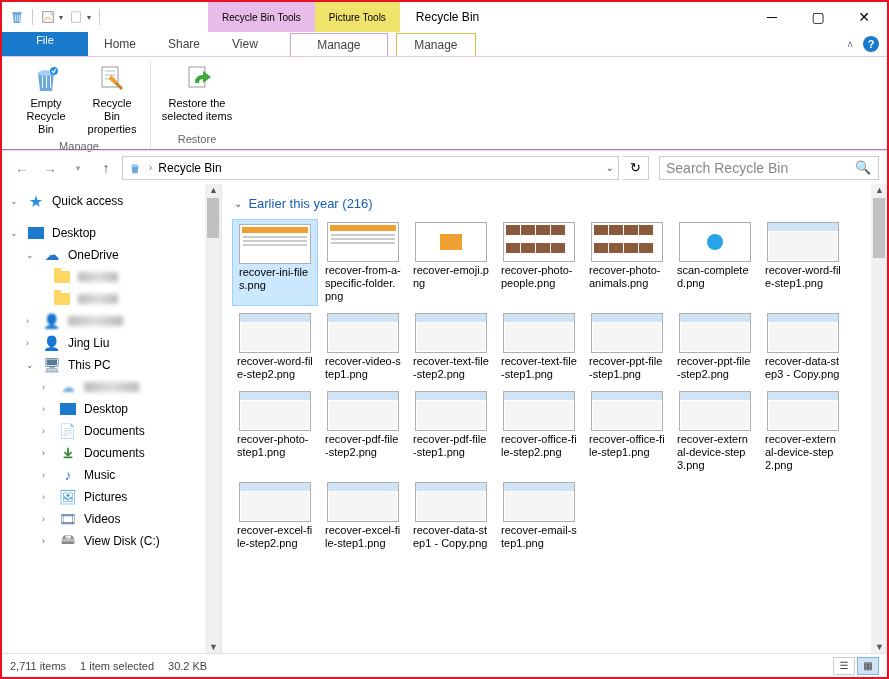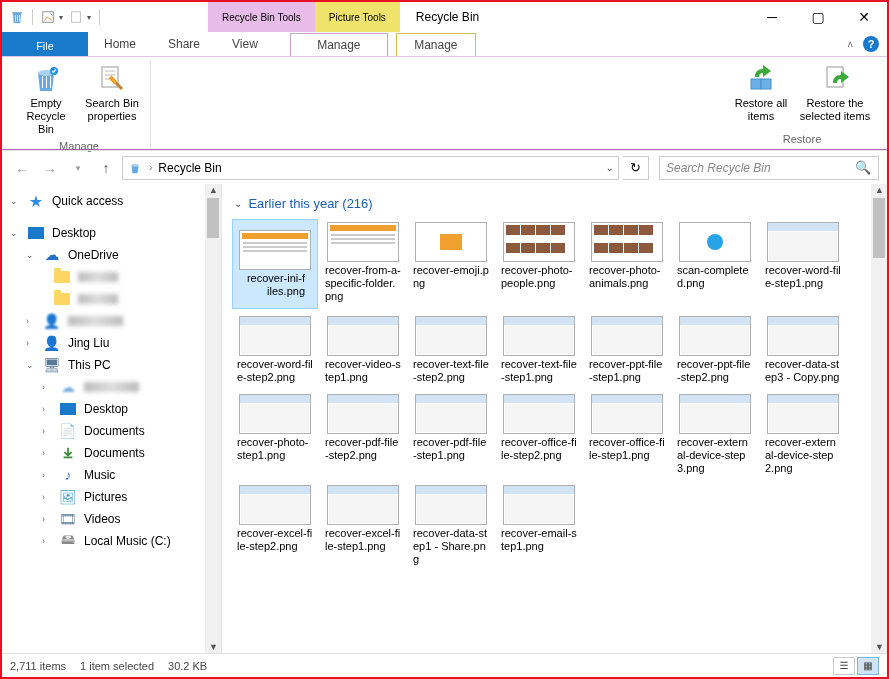--- a/index.html
+++ b/index.html
@@ -16,50 +16,50 @@
 .ctx-tab { padding: 4px 14px 2px; font-size: 10px; border-bottom: 2px solid transparent; display: flex; align-items: center; }
 .ctx-tab.pink { background: #e8bce8; }
 .ctx-tab.yellow { background: #f0e36c; }
 .title-text { flex: 1; display: flex; align-items: center; padding-left: 16px; font-size: 12px; }
 .winbtns { display: flex; }
 .winbtn { width: 46px; display: flex; align-items: center; justify-content: center; font-size: 14px; color: #000; }
 
 
 .tabrow { height: 24px; display: flex; align-items: stretch; background: #fff; }
 .tab { padding: 4px 16px; font-size: 12px; color: #444; cursor: pointer; display: flex; align-items: center; }
-.tab.file { background: #1979ca; color: #fff; padding: 8px 20px; }
+.tab.file { background: #1979ca; color: #fff; padding: 2px 20px; }
 .tab.ctx { border: 1px solid #c9a5cb; border-bottom: none; margin-top: 1px; position: relative; }
 .tab.ctx.pink { border-color: #c9a5cb; }
 .tab.ctx.yellow { border-color: #d0c24a; }
 .tabrow-right { margin-left: auto; display: flex; align-items: center; padding-right: 8px; gap: 10px; }
 .chev-up { font-size: 10px; color: #666; }
 .help-circle { width: 16px; height: 16px; border-radius: 50%; background: #1979ca; color: #fff; font-size: 11px; display: flex; align-items: center; justify-content: center; font-weight: bold; }
 .ribbon-border { border-bottom: 1px solid #ba6eb9; border-top: 1px solid #e6c6e6; }
 
 
-.ribbon { background: #fff; display: flex; padding: 4px 6px 0; height: 94px; justify-content: space-between; }
+.ribbon { background: #fff; display: flex; padding: 4px 6px 0; height: 94px; }
 .rgroup { display: flex; flex-direction: column; align-items: center; padding: 0 6px; border-right: 1px solid #e1e1e1; }
 .rgroup:last-child { border-right: none; }
 .rgroup-items { display: flex; gap: 2px; flex: 1; }
 .ritem { display: flex; flex-direction: column; align-items: center; justify-content: flex-start; width: 64px; padding: 2px 4px; text-align: center; font-size: 11px; line-height: 13px; cursor: pointer; }
 .ritem .ricon { width: 32px; height: 32px; margin-bottom: 2px; display: flex; align-items: center; justify-content: center; }
 .rgroup-label { font-size: 11px; color: #666; padding: 2px 0 4px; }
 
 
 .navbar { height: 34px; display: flex; align-items: center; padding: 4px 8px; gap: 4px; border-top: 1px solid #e1e1e1; }
 .navbtn { width: 24px; height: 24px; display: flex; align-items: center; justify-content: center; color: #999; font-size: 14px; }
 .navbtn.enabled { color: #555; }
 .addr { flex: 1; height: 24px; border: 1px solid #ccc; display: flex; align-items: center; padding: 0 4px; gap: 6px; }
 .addr-icon { width: 16px; height: 16px; display: flex; align-items: center; justify-content: center; }
 .addr-sep { color: #777; font-size: 10px; }
 .addr-spacer { flex: 1; }
 .addr-drop { color: #555; font-size: 10px; }
 .refresh { width: 26px; height: 24px; border: 1px solid #ccc; border-left: none; display: flex; align-items: center; justify-content: center; font-size: 13px; }
 .search { width: 220px; height: 24px; border: 1px solid #ccc; margin-left: 6px; display: flex; align-items: center; padding: 0 6px; color: #888; }
-.search-text { flex: 1; font-style: italic; font-size: 12px; }
+.search-text { flex: 1; font-size: 14px; }
 .search-icon { font-size: 13px; }
 
 
 .body { flex: 1; display: flex; overflow: hidden; }
 .sidebar { width: 220px; border-right: 1px solid #e5e5e5; overflow-y: auto; padding: 6px 0; position: relative; }
 .sb-scroll { position: absolute; right: 0; top: 0; width: 16px; height: 100%; background: #f0f0f0; }
 .sb-scroll::before { content: ""; position: absolute; top: 14px; left: 2px; right: 2px; height: 40px; background: #c1c1c1; }
 .sb-scroll-arrow { position: absolute; left: 4px; font-size: 9px; color: #555; }
 .sb-scroll-arrow.up { top: 1px; }
 .sb-scroll-arrow.down { bottom: 1px; }
@@ -72,21 +72,21 @@
 .blur { filter: blur(2px); color: #888; background: linear-gradient(90deg,#bbb,#ddd,#bbb); width: 40px; height: 10px; border-radius: 1px; }
 
 
 .content { flex: 1; overflow-y: auto; padding: 8px 10px; position: relative; }
 .content-scroll { position: absolute; right: 0; top: 0; width: 16px; height: 100%; background: #f0f0f0; }
 .content-scroll::before { content: ""; position: absolute; top: 14px; left: 2px; right: 2px; height: 60px; background: #c1c1c1; }
 .grp-header { font-size: 13px; color: #1a5fb4; margin: 4px 0 8px 2px; display: flex; align-items: center; gap: 6px; }
 .grp-caret { font-size: 10px; color: #555; }
 .grid { display: grid; grid-template-columns: repeat(7, 86px); gap: 4px 2px; }
 .file { width: 86px; display: flex; flex-direction: column; align-items: center; padding: 3px; font-size: 11px; line-height: 13px; text-align: left; cursor: pointer; }
-.file.selected { background: #cce8ff; border: 1px solid #99d1ff; padding: 10px; text-align: right; }
+.file.selected { background: #cce8ff; border: 1px solid #99d1ff; padding: 4px; }
 .thumb { width: 72px; height: 40px; background: #fff; border: 1px solid #b0b0b0; display: flex; flex-direction: column; overflow: hidden; }
 .thumb .bar { height: 6px; background: #f0a030; margin: 2px; }
 .thumb .line { height: 2px; background: #ccc; margin: 1px 3px; }
 .thumb.box { align-items: center; justify-content: center; }
 .thumb.box .sq { width: 22px; height: 16px; background: #f0a030; }
 .thumb.grid-th { flex-direction: row; flex-wrap: wrap; padding: 2px; gap: 1px; }
 .thumb.grid-th .cell { width: 14px; height: 10px; background: #8b5a3c; }
 .thumb.bldg { flex-direction: row; flex-wrap: wrap; padding: 2px; gap: 1px; }
 .thumb.bldg .cell { width: 21px; height: 16px; background: #7a8a9a; }
 .thumb.dot { align-items: center; justify-content: center; }
@@ -187,37 +187,27 @@
         </div>
         <div class="ritem">
           <div class="ricon">
             <svg viewBox="0 0 32 32" width="32" height="32">
                 <rect x="6" y="4" width="16" height="20" fill="#fff" stroke="#999"></rect>
                 <path d="M9 8h10M9 12h10M9 16h10" stroke="#bbb"></path>
                 <path d="M18 18 L26 26" stroke="#c08030" stroke-width="3"></path>
                 <path d="M14 14 L20 20" stroke="#f0a030" stroke-width="4"></path>
               </svg>
           </div>
-          <span>Search Bin properties</span>
+          <span>Recycle Bin properties</span>
         </div>
       </div>
       <div class="rgroup-label">Manage</div>
     </div>
     <div class="rgroup">
       <div class="rgroup-items">
-        <div class="ritem">
-          <div class="ricon">
-            <svg viewBox="0 0 32 32" width="32" height="32">
-                <rect x="6" y="16" width="10" height="10" fill="#6ab0e6" stroke="#4a90c6"></rect>
-                <rect x="16" y="16" width="10" height="10" fill="#6ab0e6" stroke="#4a90c6"></rect>
-                <path d="M10 14 Q10 6 18 6 L18 2 L26 8 L18 14 L18 10 Q14 10 14 14" fill="#3aaa3a"></path>
-              </svg>
-          </div>
-          <span>Restore all items</span>
-        </div>
         <div class="ritem" style="width:80px">
           <div class="ricon">
             <svg viewBox="0 0 32 32" width="32" height="32">
                 <rect x="8" y="4" width="16" height="20" fill="#fff" stroke="#999"></rect>
                 <path d="M14 20 Q14 12 22 12 L22 8 L30 14 L22 20 L22 16 Q18 16 18 20" fill="#3aaa3a"></path>
               </svg>
           </div>
           <span>Restore the selected items</span>
         </div>
       </div>
@@ -335,21 +325,21 @@
         <span>Pictures</span>
       </div>
       <div class="sb-item l2">
         <span class="caret">›</span>
           <span class="sb-icon ic-vid">🎞</span>
         <span>Videos</span>
       </div>
       <div class="sb-item l2">
         <span class="caret">›</span>
           <span class="sb-icon ic-disk">🖴</span>
-        <span>Local Music (C:)</span>
+        <span>View Disk (C:)</span>
       </div>
       <div class="sb-scroll">
         <span class="sb-scroll-arrow up">▲</span>
           <span class="sb-scroll-arrow down">▼</span>
       </div>
     </div>
 
     <div class="content">
       <div class="grp-header">
         <span class="grp-caret">⌄</span>
@@ -529,21 +519,21 @@
               <div class="top"></div>
               <div class="panel"></div>
             </div>
             <div class="fname">recover-excel-file-step1.png</div>
           </div>
           <div class="file">
             <div class="thumb win">
               <div class="top"></div>
               <div class="panel"></div>
             </div>
-            <div class="fname">recover-data-step1 - Share.png</div>
+            <div class="fname">recover-data-step1 - Copy.png</div>
           </div>
           <div class="file">
             <div class="thumb win">
               <div class="top"></div>
               <div class="panel"></div>
             </div>
             <div class="fname">recover-email-step1.png</div>
           </div>
         </div>
       <div class="content-scroll">

